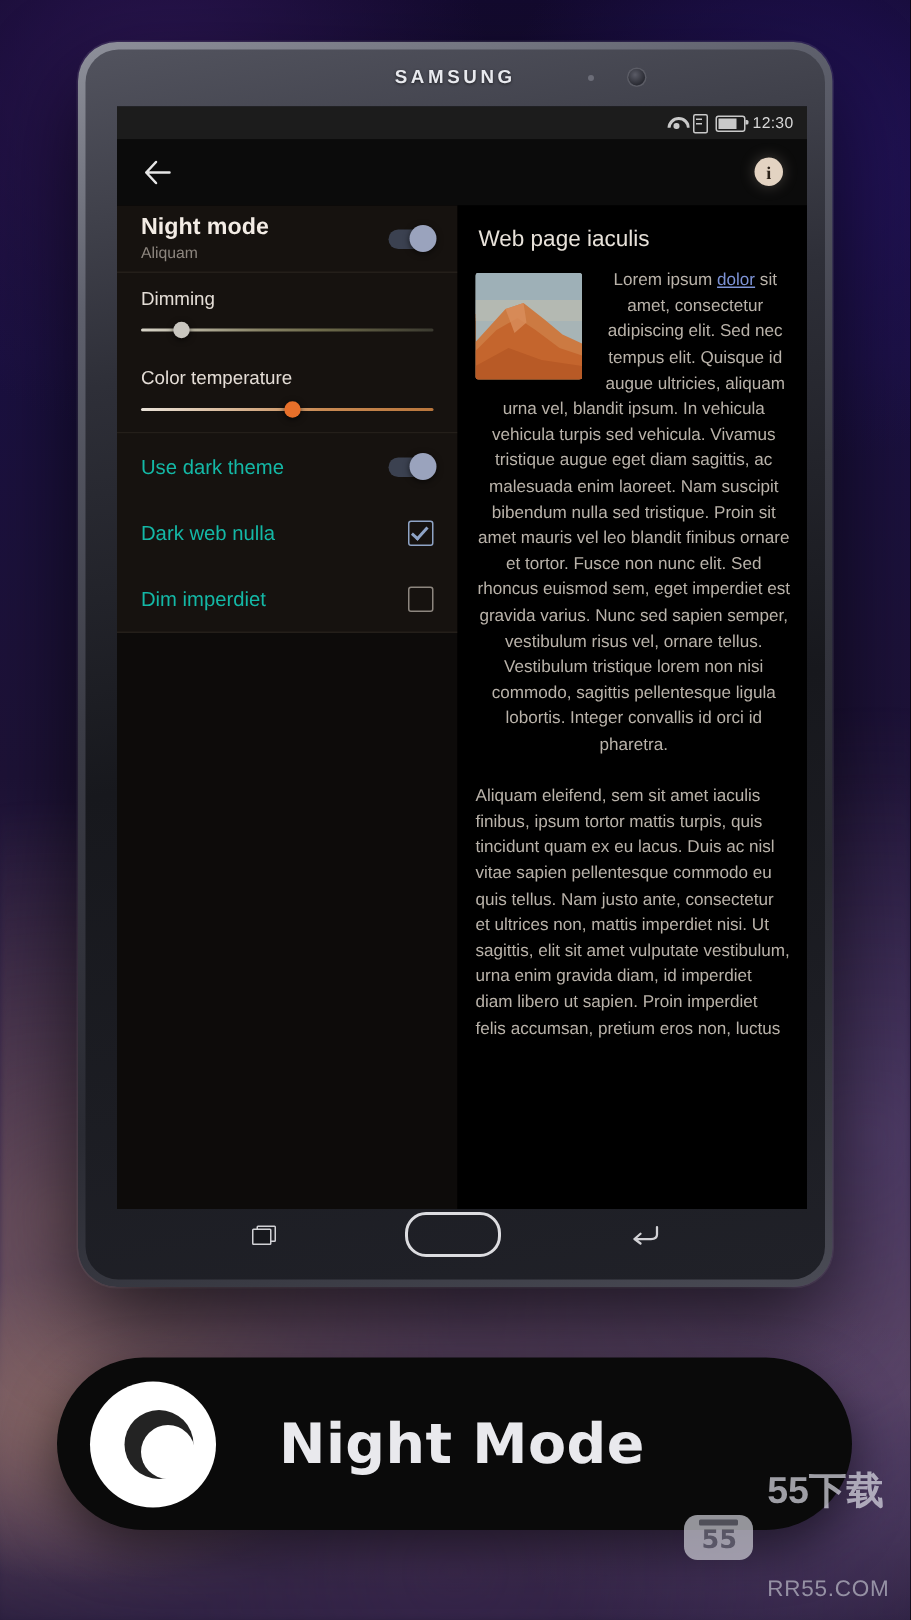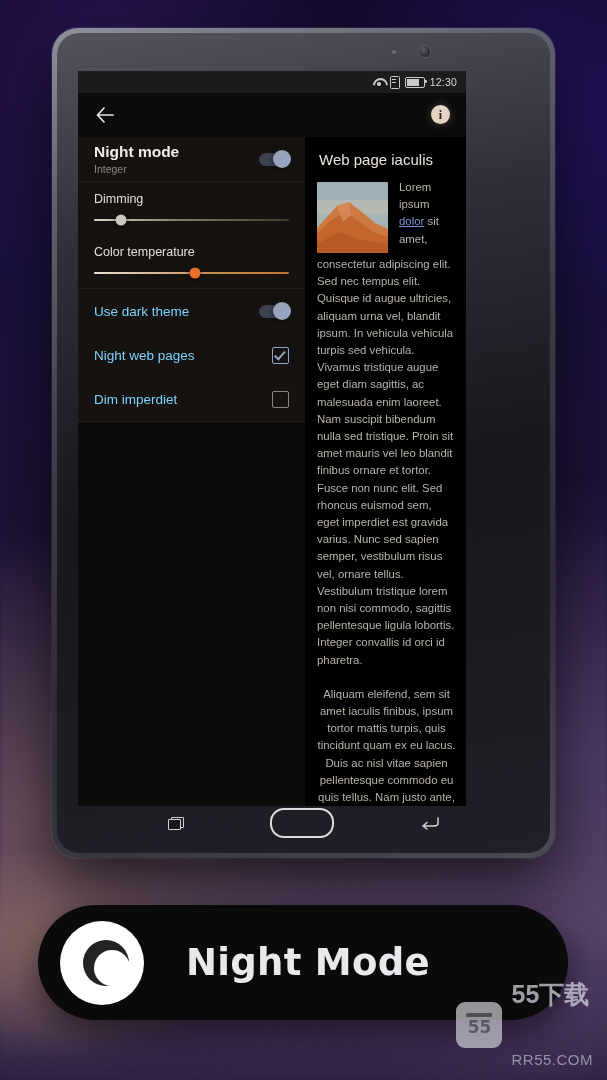--- a/index.html
+++ b/index.html
@@ -37,21 +37,21 @@
     color:#e8e9ee;font-size:12.5px;font-weight:bold;letter-spacing:2.4px;
     font-family:"Liberation Sans",sans-serif;
     text-shadow:0 1px 2px rgba(0,0,0,.6);}
   .cam-dot{position:absolute;left:335px;top:17px;width:4px;height:4px;border-radius:50%;
     background:#6c6d78;}
   .sensor{position:absolute;left:362px;top:13px;width:11px;height:11px;border-radius:50%;
     background:radial-gradient(circle at 40% 35%,#5a5b66,#2a2b33 70%);
     box-shadow:0 0 0 1px rgba(255,255,255,.12);}
 
   
-  .screen{position:absolute;left:21px;top:38px;width:388px;height:735px;
+  .screen{position:absolute;left:21px;top:38px;width:460px;height:735px;
     background:#000;overflow:hidden;}
 
   
   .statusbar{height:22px;background:#1c1c1c;position:relative;}
   .sb-right{position:absolute;right:9px;top:0;height:22px;display:flex;align-items:center;gap:5px;}
   .sb-time{color:#d8d8d8;font-size:10.5px;letter-spacing:.2px;}
   .ic-wifi{width:12px;height:10px;position:relative;}
   .ic-wifi::before{content:"";position:absolute;left:0;top:1px;width:11px;height:11px;
     border:2px solid #c9c9c9;border-radius:50%;
     clip-path:polygon(0 0,100% 0,100% 48%,0 48%);}
@@ -78,21 +78,21 @@
   
   .content{display:flex;height:669px;background:#000;}
   .settings{width:227px;background:#0d0b0a;}
   .preview{flex:1;background:#000;padding:12px 10px 0 12px;overflow:hidden;position:relative;}
 
   
   .grp{background:#16120f;border-bottom:1px solid #241f1a;}
   .row{display:flex;align-items:center;justify-content:space-between;
     padding:0 16px;min-height:44px;cursor:pointer;}
   .row-txt{display:flex;flex-direction:column;gap:2px;}
-  .r-title{color:#7dd3fc;font-size:13.5px;}
+  .r-title{color:#14b8a6;font-size:13.5px;}
   .r-title.big{font-size:15.5px;font-weight:bold;color:#f3ece5;}
   .r-sub{color:#8d867f;font-size:10.5px;}
 
   .toggle{width:30px;height:13px;border-radius:7px;background:#3b4150;position:relative;flex:none;cursor:pointer;}
   .toggle .knob{position:absolute;top:-3px;right:-2px;width:18px;height:18px;border-radius:50%;
     background:#9aa3bd;box-shadow:0 1px 4px rgba(0,0,0,.6);}
 
   .cbox{width:15px;height:15px;border:1.6px solid #8d867f;border-radius:2px;flex:none;cursor:pointer;
     position:relative;background:transparent;}
   .cbox.on{border-color:#8fa4c6;}
@@ -109,23 +109,23 @@
     transform:translate(-50%,-50%);box-shadow:0 1px 4px rgba(0,0,0,.7);}
   .thumb.orange{background:#e8702a;}
   .thumb.grey{background:#c9c6bf;}
 
   
   .pv-title{color:#e8e2da;font-size:15px;margin:2px 0 11px 2px;}
   .pv-thumb{float:left;width:71px;height:71px;margin:3px 11px 3px 0;
     border-radius:2px;overflow:hidden;position:relative;
     background:linear-gradient(180deg,#9fb0b5 0%,#b6bcb8 38%,#c98b5a 39%,#c2692f 100%);}
   .dune{position:absolute;inset:0;}
-  .pv-text{color:#b9b2a9;font-size:11.4px;line-height:17.2px;text-align:left;}
+  .pv-text{color:#b9b2a9;font-size:11.4px;line-height:17.2px;text-align:center;}
   .pv-text a{color:#7d93d6;text-decoration:underline;}
-  .pv-p2{color:#b9b2a9;font-size:11.4px;line-height:17.2px;margin-top:17px;clear:both;text-align:center;}
+  .pv-p2{color:#b9b2a9;font-size:11.4px;line-height:17.2px;margin-top:17px;clear:both;}
 
   
   .hwbar{position:absolute;left:21px;right:21px;bottom:6px;height:48px;
     display:flex;align-items:center;justify-content:center;gap:86px;}
   .hw{cursor:pointer;}
   .hw-recents{width:16px;height:13px;position:relative;}
   .hw-recents::before{content:"";position:absolute;right:0;top:0;width:11px;height:9px;
     border:1.5px solid #d2d2d6;border-radius:1px;}
   .hw-recents::after{content:"";position:absolute;left:0;bottom:0;width:11px;height:9px;
     border:1.5px solid #d2d2d6;border-radius:1px;background:#17181d;}
@@ -140,38 +140,39 @@
     position:relative;flex:none;}
   .moon-outer{position:absolute;left:23px;top:19px;width:46px;height:46px;border-radius:50%;
     background:#232323;}
   .moon-cut{position:absolute;left:11px;top:10px;width:36px;height:36px;border-radius:50%;
     background:#fff;}
   .banner-title{color:#e9e9ed;font-size:37px;font-weight:bold;letter-spacing:.3px;
     margin-left:42px;font-family:"DejaVu Sans",sans-serif;}
 
   
   .wm{position:absolute;right:14px;bottom:12px;display:flex;align-items:center;gap:9px;opacity:.72;}
-  .wm-box{width:46px;height:46px;border-radius:9px;background:#c9c9d2;
+  .wm-box{width:46px;height:30px;border-radius:9px;background:#c9c9d2;
     display:flex;align-items:center;justify-content:center;flex-direction:column;gap:2px;}
   .wm-bar{width:26px;height:4px;background:#6b6b78;border-radius:1px;}
   .wm-55{color:#6b6b78;font-size:17px;font-weight:bold;line-height:1;font-family:"DejaVu Sans",sans-serif;}
   .wm-txt{display:flex;flex-direction:column;gap:1px;}
   .wm-main{color:#d8d8e2;font-size:25px;font-weight:bold;line-height:1.05;}
   .wm-sub{color:#b9b9c6;font-size:15px;line-height:1.05;letter-spacing:.5px;margin-top:44px;}
 </style>
 </head>
 <body>
 
 <div class="bg"></div>
 <div class="bg-blur"></div>
 
 <div class="tablet">
   <div class="tablet-inner">
 
     <div class="samsung-bar">
+      <div class="samsung-logo">SAMSUNG</div>
       <div class="cam-dot"></div>
       <div class="sensor"></div>
     </div>
 
     <div class="screen">
 
       <div class="statusbar">
         <div class="sb-right">
           <div class="ic-wifi"></div>
           <div class="ic-sim"></div>
@@ -192,21 +193,21 @@
       </div>
 
       <div class="content">
 
         <div class="settings">
 
           <div class="grp">
             <div class="row">
               <div class="row-txt">
                 <div class="r-title big">Night mode</div>
-                <div class="r-sub">Integer</div>
+                <div class="r-sub">Aliquam</div>
               </div>
               <div class="toggle">
                 <div class="knob"></div>
               </div>
             </div>
           </div>
 
           <div class="grp">
             <div class="slider-block">
               <div class="sl-label">Dimming</div>
@@ -223,21 +224,21 @@
           </div>
 
           <div class="grp">
             <div class="row">
               <div class="r-title">Use dark theme</div>
               <div class="toggle">
                 <div class="knob"></div>
               </div>
             </div>
             <div class="row">
-              <div class="r-title">Night web pages</div>
+              <div class="r-title">Dark web nulla</div>
               <div class="cbox on"></div>
             </div>
             <div class="row">
               <div class="r-title">Dim imperdiet</div>
               <div class="cbox"></div>
             </div>
           </div>
 
         </div>
 

